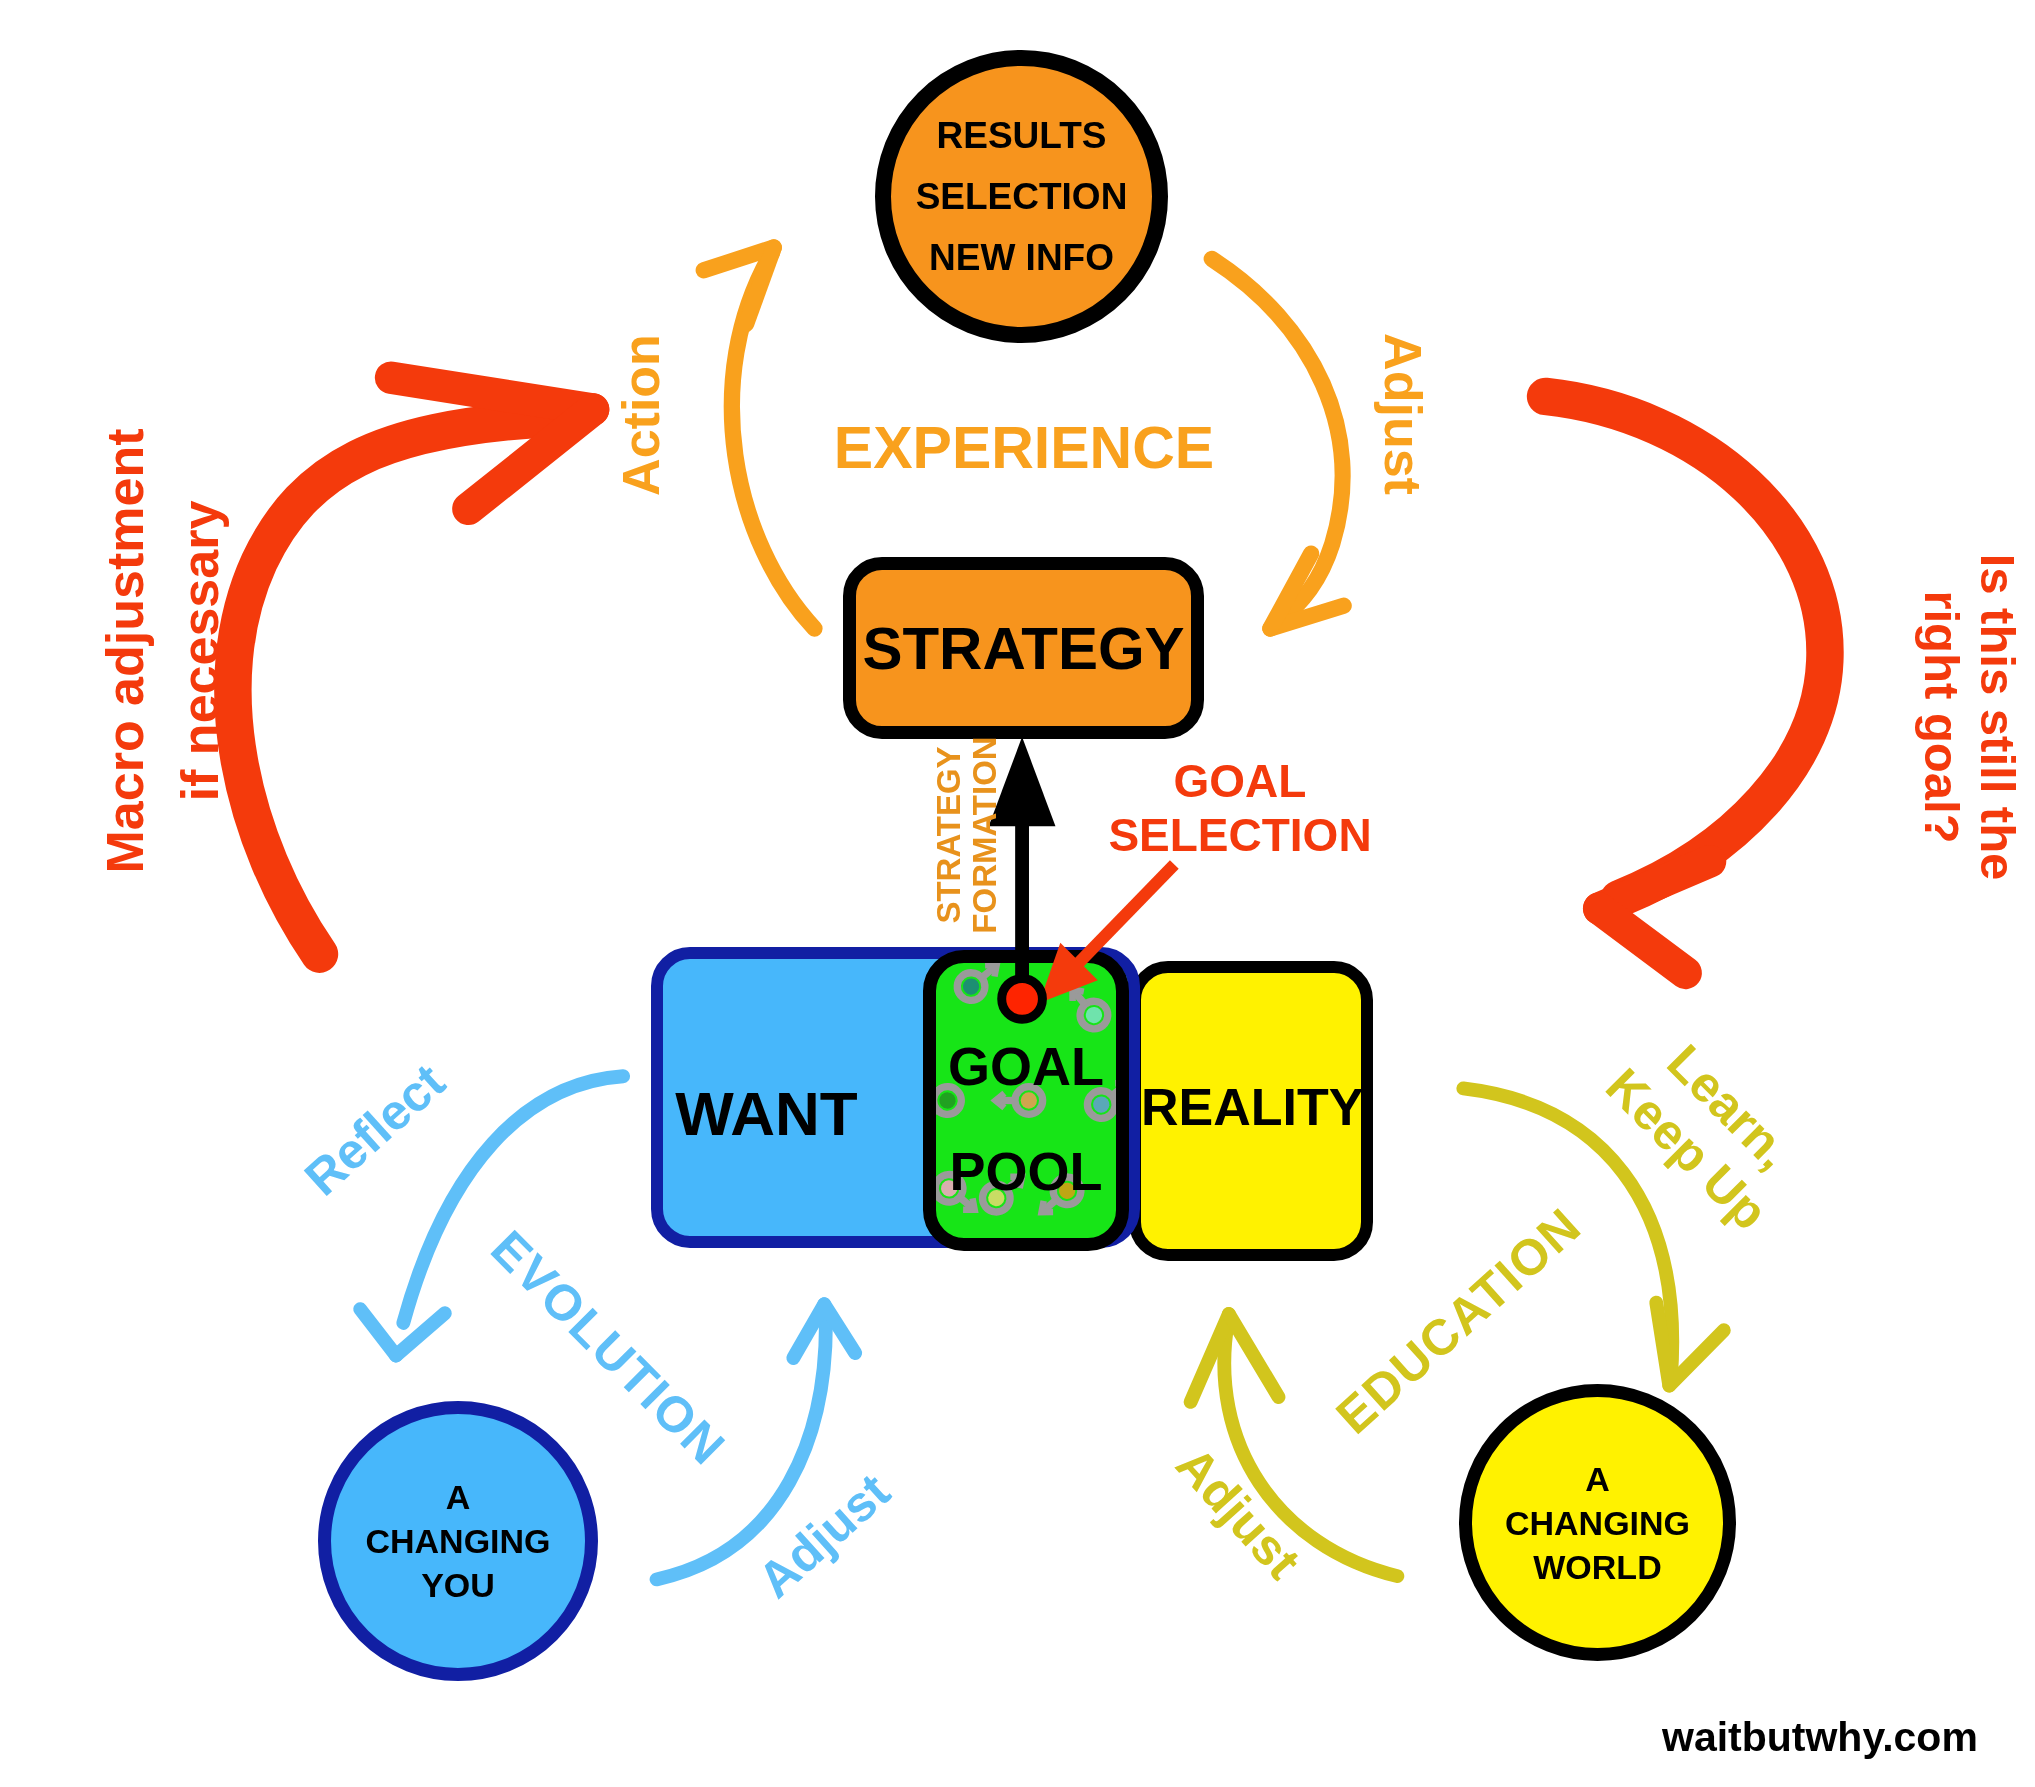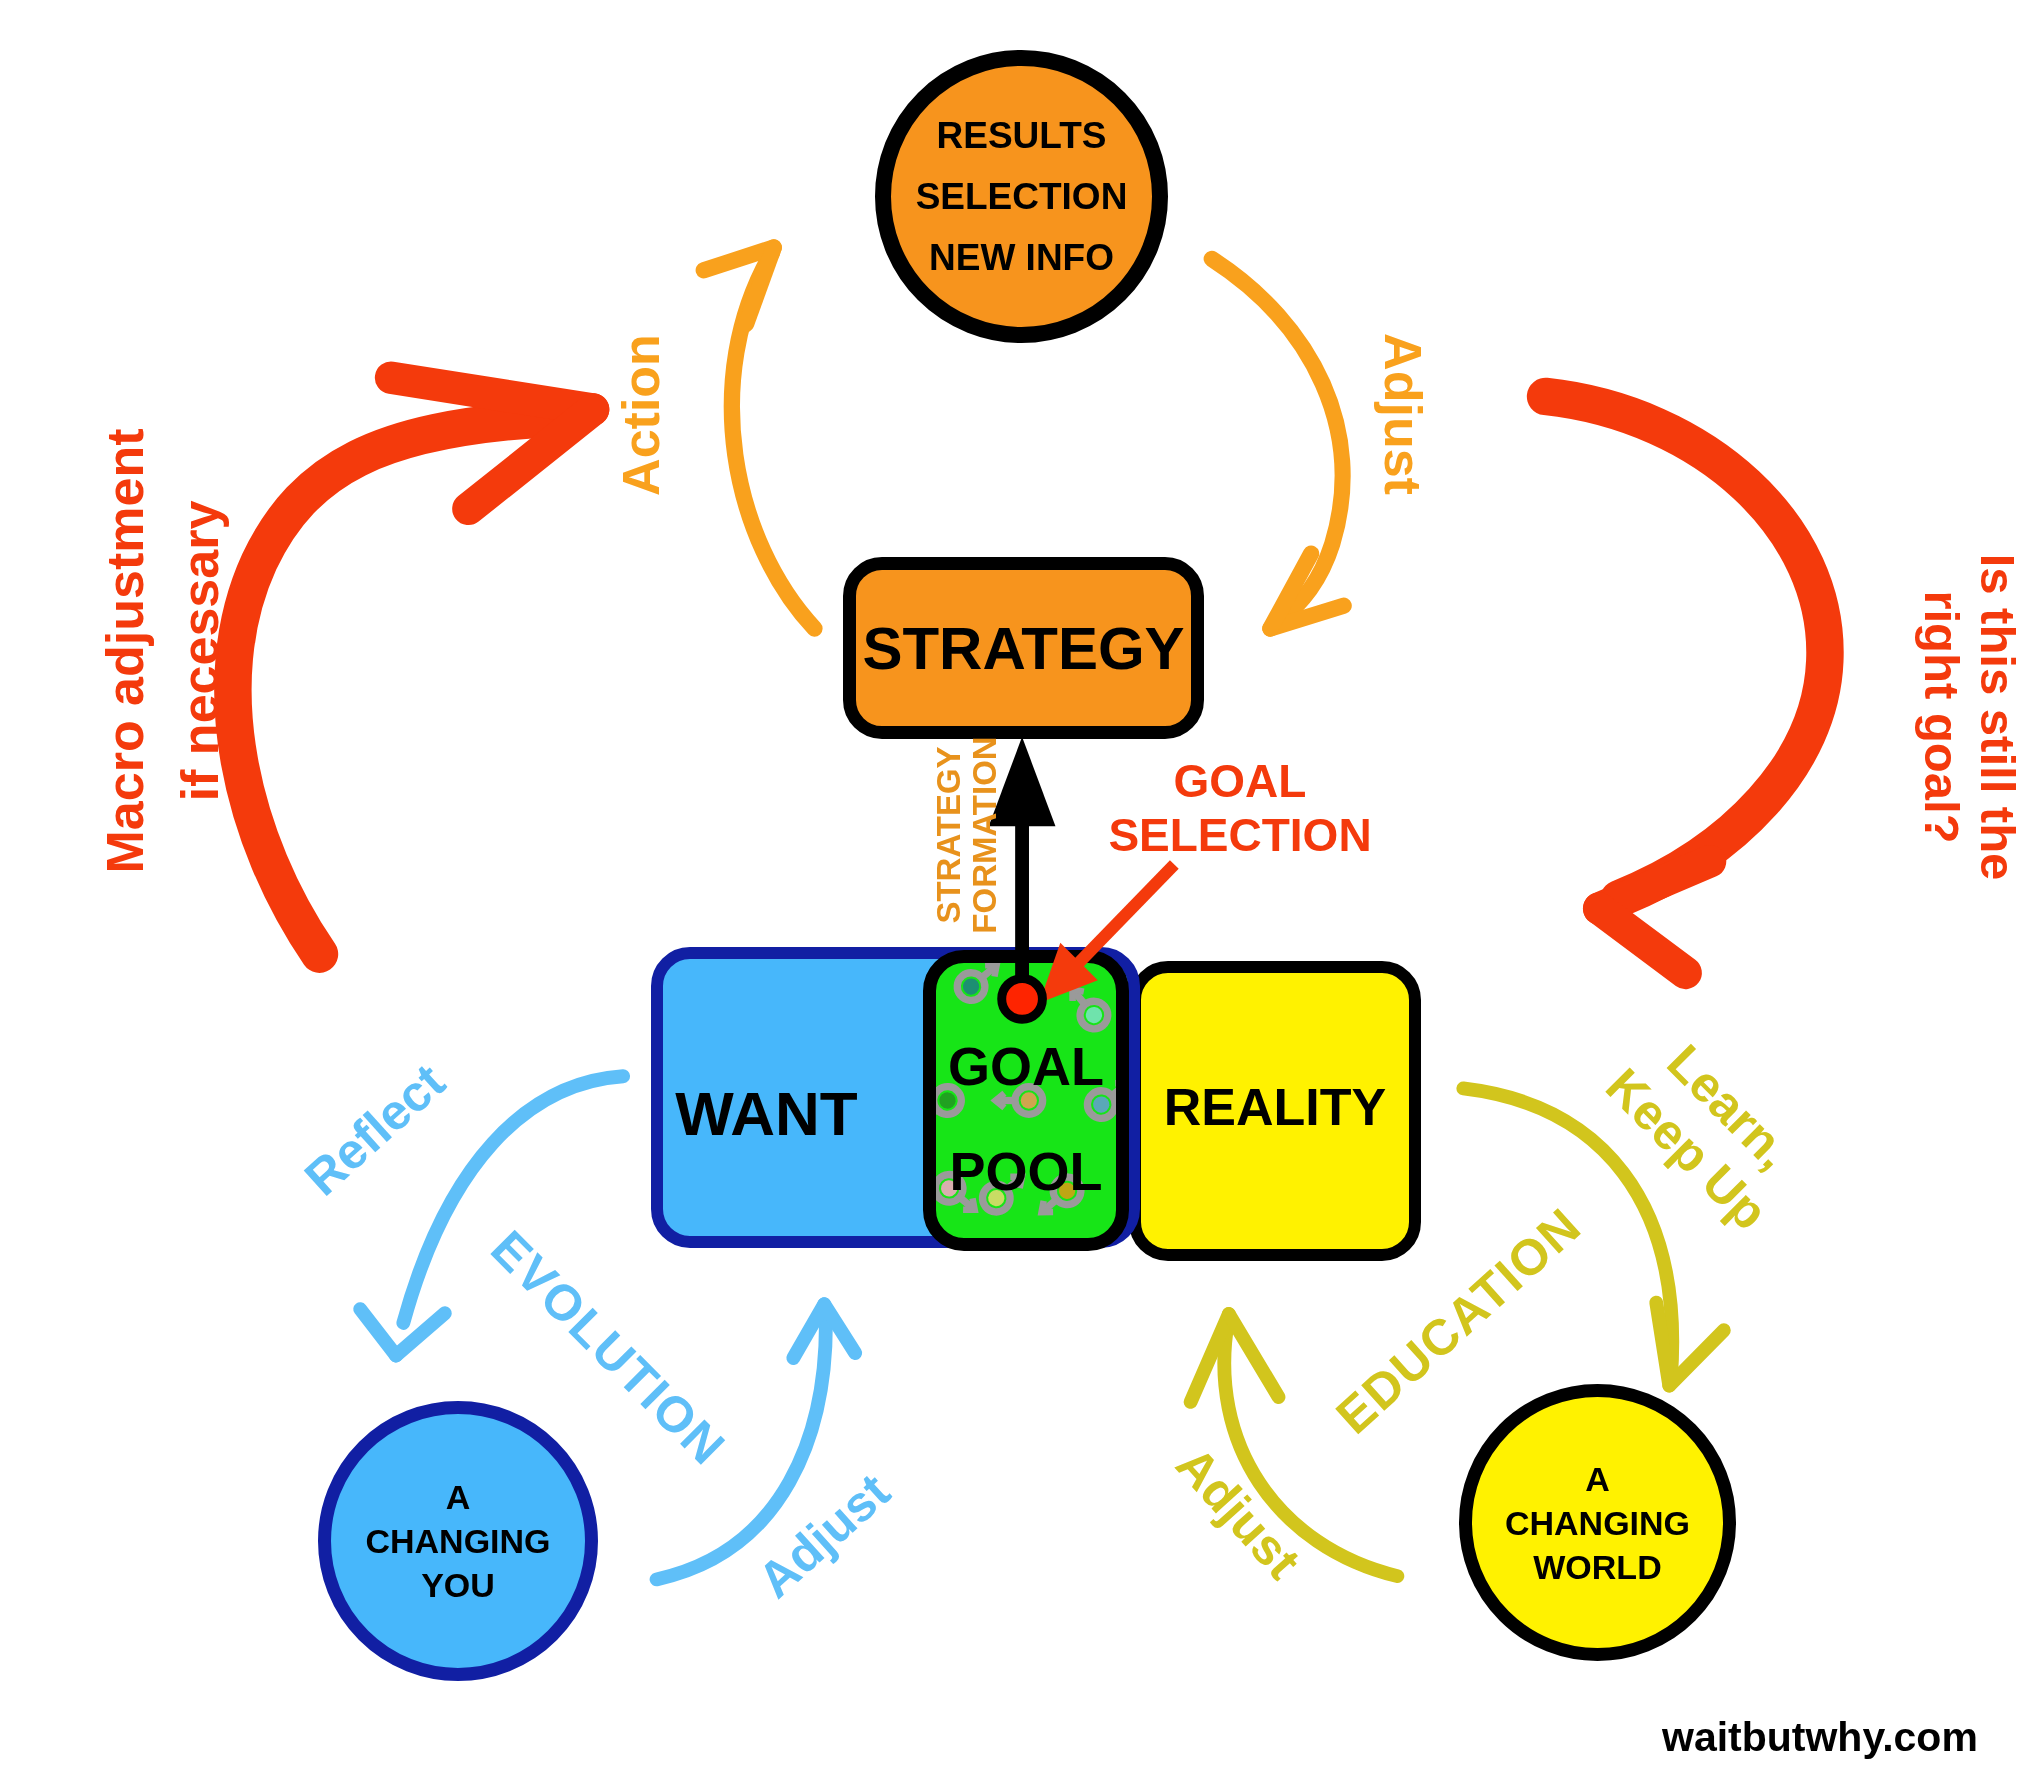--- a/index.html
+++ b/index.html
@@ -12,21 +12,21 @@
   svg{display:block;}
   #overlay{position:absolute;left:0;top:0;pointer-events:none;}
   .circle{position:absolute;border-radius:50%;box-sizing:border-box;display:flex;flex-direction:column;
           align-items:center;justify-content:center;text-align:left;color:#000;}
 </style>
 </head>
 <body>
 
 <div id="canvas">
 
-  <div class="box" style="left:1129px;top:961px;width:292px;height:300px;background:#FFF200;border:12.2px solid #000;border-radius:39px;padding-left:40px;">
+  <div class="box" style="left:1129px;top:961px;width:244px;height:300px;background:#FFF200;border:12.2px solid #000;border-radius:39px;padding-left:40px;">
     <div class="abs lbl" style="left:0;top:107px;width:100%;text-align:center;font-size:52px;color:#000;">REALITY</div>
   </div>
 
   <div class="box" style="left:651px;top:947px;width:489px;height:301px;background:#47B7FB;border:12.2px solid #111FA3;border-radius:39px;">
     <div class="abs lbl" style="left:12.2px;top:122px;width:269px;font-size:62px;color:#000;">WANT</div>
   </div>
 
   <div class="box" style="left:923px;top:950px;width:206px;height:301px;background:#17E517;border:13px solid #000;border-radius:41px;">
     <svg width="180" height="275" viewBox="0 0 221 338" style="position:absolute;left:0;top:0;">
       <g transform="translate(43,29) rotate(-40)" stroke="#9A9A9A" fill="none" stroke-width="9">
@@ -164,20 +164,21 @@
       <path d="M 1716 1936 C 1568 1900 1482 1772 1508 1622"></path>
       <path d="M 1462 1722 L 1509 1614"></path>
       <path d="M 1570 1716 L 1509 1614"></path>
     </g>
   </svg>
 
   <div class="rot lbl" style="left:641px;top:415px;--r:-90deg;font-size:52px;color:#F9A11D;">Action</div>
 
   <div class="rot lbl" style="left:1403px;top:414px;--r:90deg;font-size:52px;color:#F9A11D;">Adjust</div>
 
+  <div class="rot lbl" style="left:1024px;top:449px;font-size:59px;color:#F9A11D;">EXPERIENCE</div>
 
   <div class="rot" style="left:967px;top:835px;--r:-90deg;font-size:33px;line-height:1.1;color:#E8921C;">
     <div>STRATEGY</div>
     <div>FORMATION</div>
   </div>
 
   <div class="rot" style="left:1240px;top:808px;font-size:46px;line-height:1.18;color:#F43A0C;">
     <div>GOAL</div>
     <div>SELECTION</div>
   </div>

